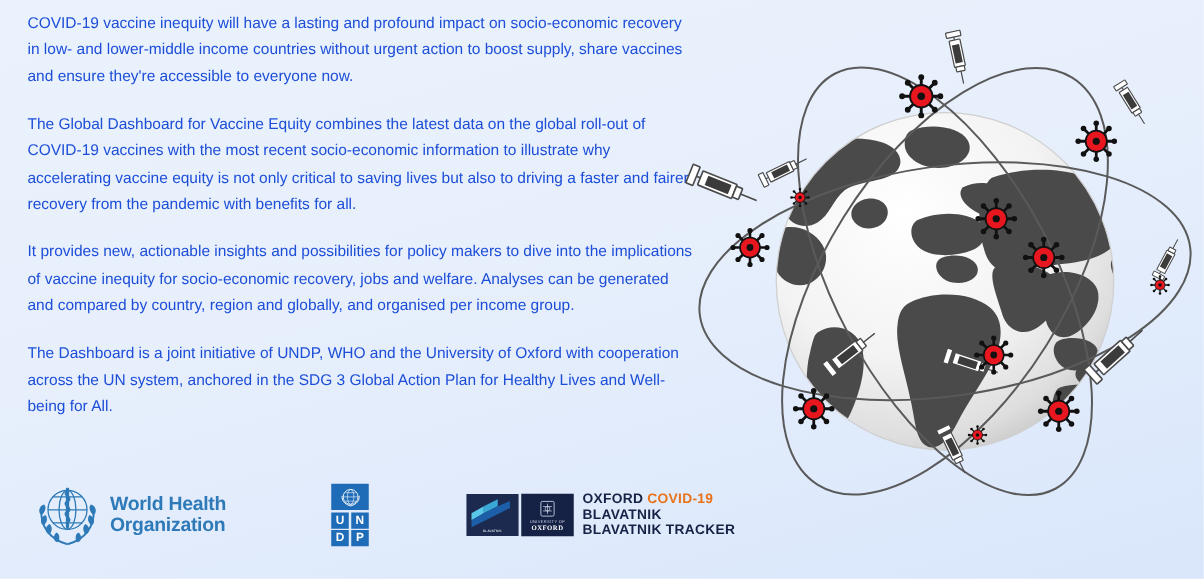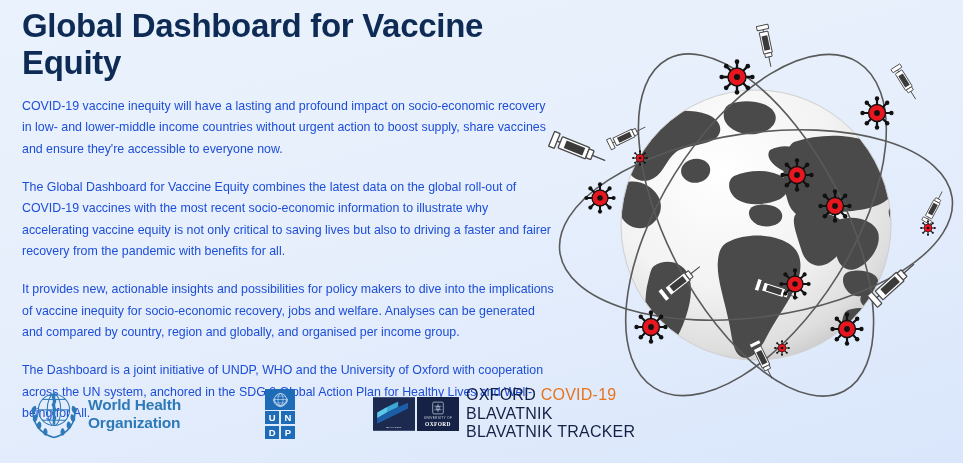--- a/index.html
+++ b/index.html
@@ -77,38 +77,37 @@
     align-items:center;justify-content:center;
   }
   .oxcrest-sub{
     color:#cfd6e6;font-size:3.2px;letter-spacing:.3px;line-height:4px;
   }
   .oxcrest-name{
     color:#fff;font-size:5.4px;font-weight:bold;letter-spacing:.4px;
     font-family:"Liberation Serif", serif;margin-top:1px;
   }
   .oxt-text{
-    margin-left:7px;font-weight:normal;font-size:16px;line-height:1.16;
+    margin-left:7px;font-weight:bold;font-size:11px;line-height:1.16;
     letter-spacing:.25px;color:#152245;
   }
   .oxt-covid{color:#e8731a;}
 
   
   .globe-art{
     position:absolute;left:548px;top:10px;width:415px;height:430px;
   }
   .globe-art svg{display:block;}
 </style>
 </head>
 <body>
 
 <div id="page">
 
   <div class="text-col">
-    <h1 class="page-title">Global Dashboard for Vaccine Equity</h1>
     <p class="para">COVID-19 vaccine inequity will have a lasting and profound impact on socio-economic recovery in low- and lower-middle income countries without urgent action to boost supply, share vaccines and ensure they're accessible to everyone now.</p>
     <p class="para">The Global Dashboard for Vaccine Equity combines the latest data on the global roll-out of COVID-19 vaccines with the most recent socio-economic information to illustrate why accelerating vaccine equity is not only critical to saving lives but also to driving a faster and fairer recovery from the pandemic with benefits for all.</p>
     <p class="para">It provides new, actionable insights and possibilities for policy makers to dive into the implications of vaccine inequity for socio-economic recovery, jobs and welfare. Analyses can be generated and compared by country, region and globally, and organised per income group.</p>
     <p class="para">The Dashboard is a joint initiative of UNDP, WHO and the University of Oxford with cooperation across the UN system, anchored in the SDG 3 Global Action Plan for Healthy Lives and Well-being for All.</p>
   </div>
 
   <div class="logo-row">
 
     <div class="logo who">
       <span class="who-mark">

